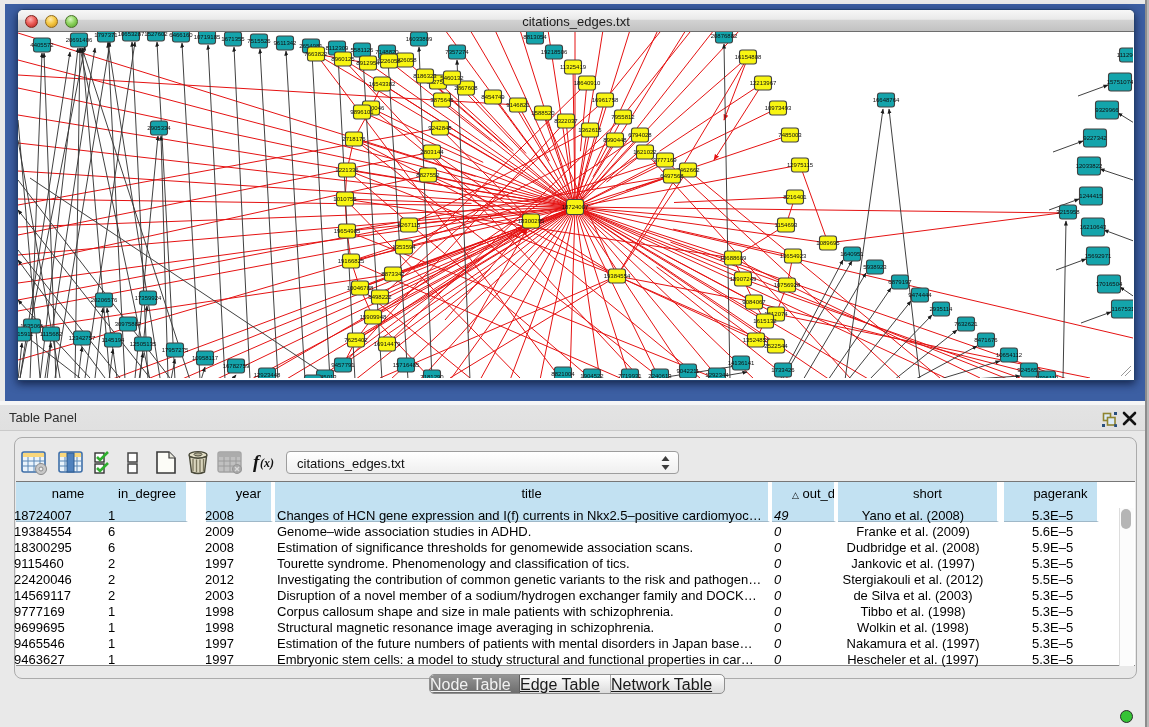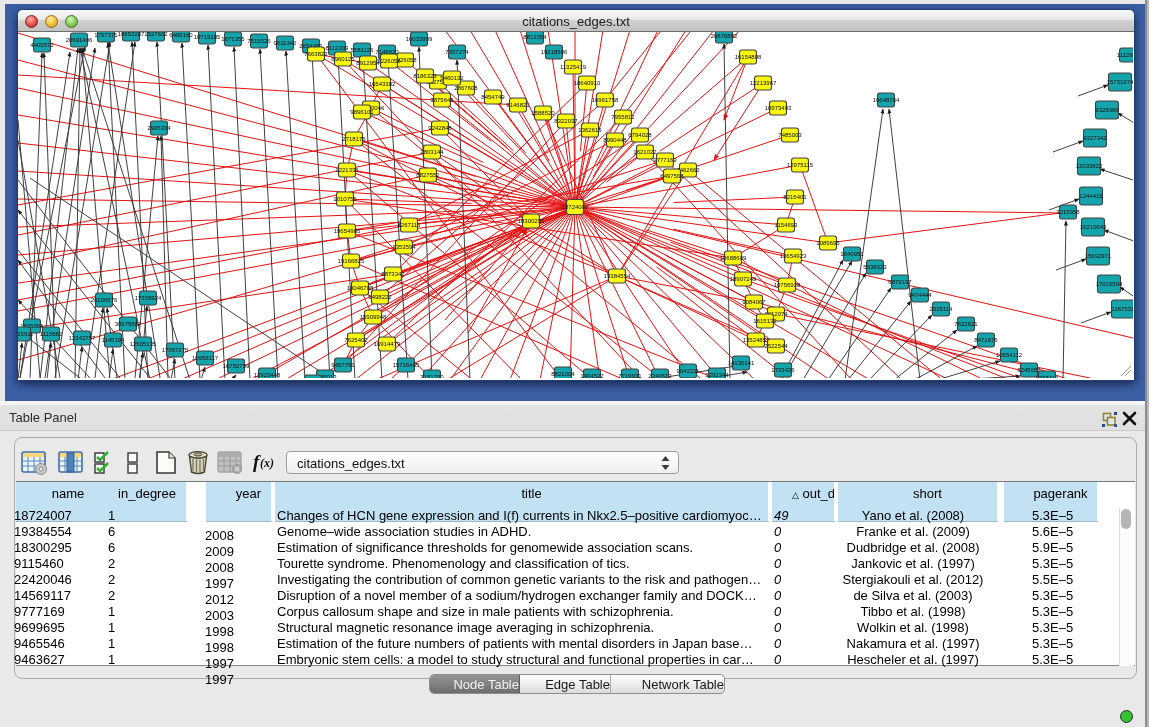--- a/index.html
+++ b/index.html
@@ -26,30 +26,30 @@
 #combo { left:271px; top:13px; width:393px; height:23px; background:linear-gradient(#ffffff,#efefef);
   border:1px solid #9d9d9d; border-radius:4px; position:absolute; }
 #combo span { position:absolute; left:10px; top:4px; font-size:13px; color:#111; }
 #tablebox { left:16px; top:481px; width:1119px; height:185px; background:#fff;
   border-top:1px solid #777; border-bottom:1px solid #888; }
 .hcell { position:absolute; top:482px; height:40px; background:#c2e1f2;
   border-right:2px solid #fff; border-bottom:1px solid #9fb8c8; font-size:13px; color:#000;
   text-align:center; line-height:24px;padding-left:20px; }
 .trow { position:absolute; left:16px; width:1103px; height:16px; font-size:13px; color:#000; }
 .trow span { position:absolute; top:1px; white-space:nowrap; }
-.c1 { left:-2px; } .c2 { left:92px; } .c3 { left:189px;margin-top:20px; } .c4 { left:261px; }
+.c1 { left:-2px; } .c2 { left:92px; } .c3 { left:189px; } .c4 { left:261px; }
 .c5 { left:758px;font-style:italic; } .c6 { left:812px; width:170px; text-align:center; } .c7 { left:988px;margin-left:28px; }
 
 #sbtrack { left:1119px; top:508px; width:15px; height:158px; background:#fcfcfc;
   border-left:1px solid #ddd; }
 #sbthumb { left:1121px; top:509px; width:10px; height:20px; background:#b5b5b5; border-radius:5px; }
 
 #seg { left:429px; top:674px; width:296px; height:20px; border:1px solid #8f8f8f; border-radius:5px;
   background:linear-gradient(#ffffff,#dcdcdc); overflow:hidden; display:flex; }
-#seg div { text-align:right; font-size:13px; line-height:19px; color:#1a1a1a; }
+#seg div { text-align:left; font-size:16px; line-height:19px; color:#1a1a1a;text-decoration:underline; }
 #seg .sel { background:linear-gradient(#949494,#6d6d6d); color:#f2f2f2;
   border-right:1px solid #5f5f5f; border-radius:4px 0 0 4px; }
 #seg .mid { border-right:1px solid #a9a9a9; }
 #status { left:1016px; top:710px; width:100px; text-align:right; font-size:11.5px; color:#111;margin-top:20px; }
 #gdot { left:1119.5px; top:710px; width:13px; height:13px; border-radius:50%;
   background:#35c335; border:1.5px solid #2b2b2b; }
 </style></head>
 <body>
 <div id="blue" class="abs"></div>
 <div id="win" class="abs">

